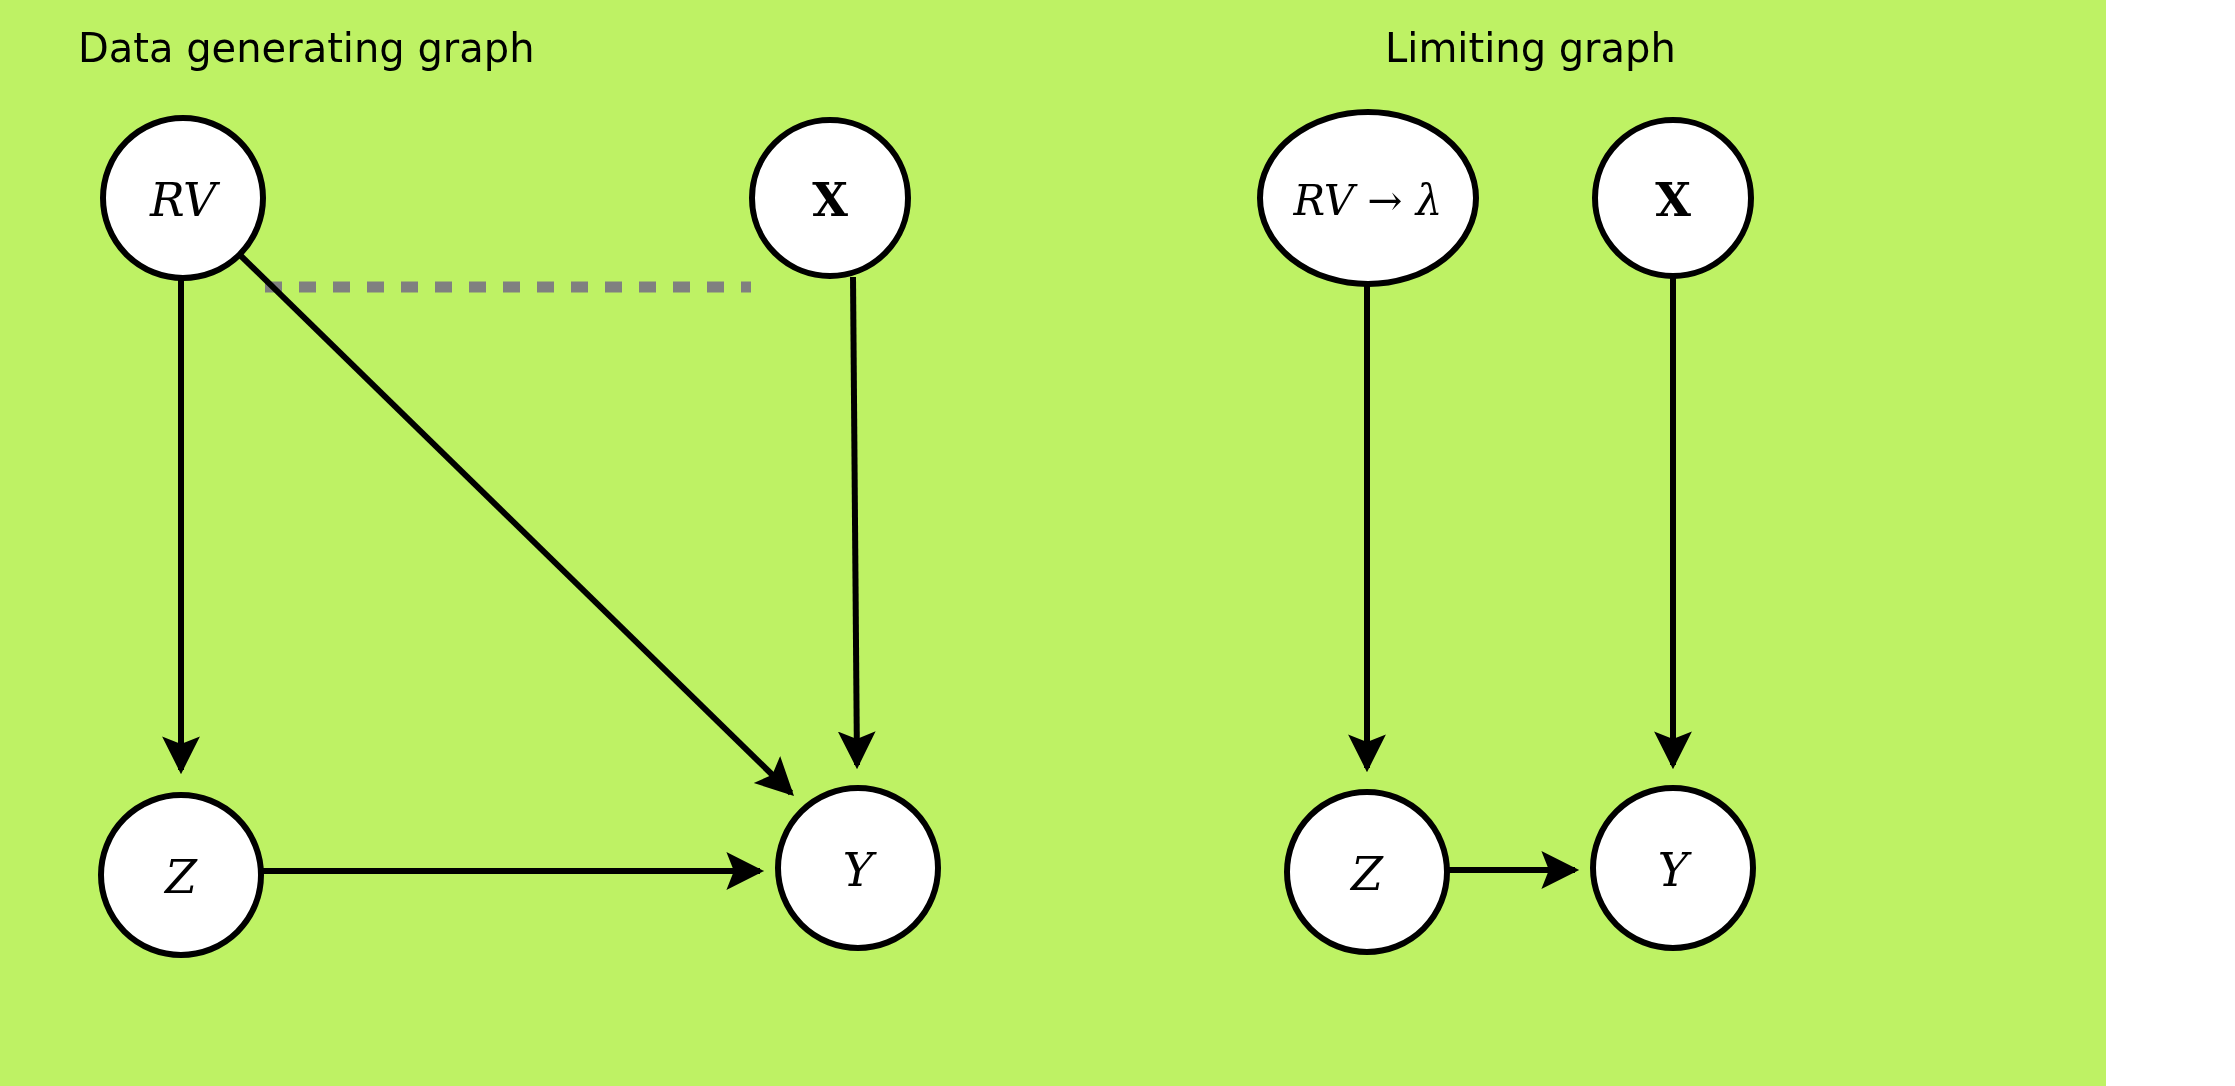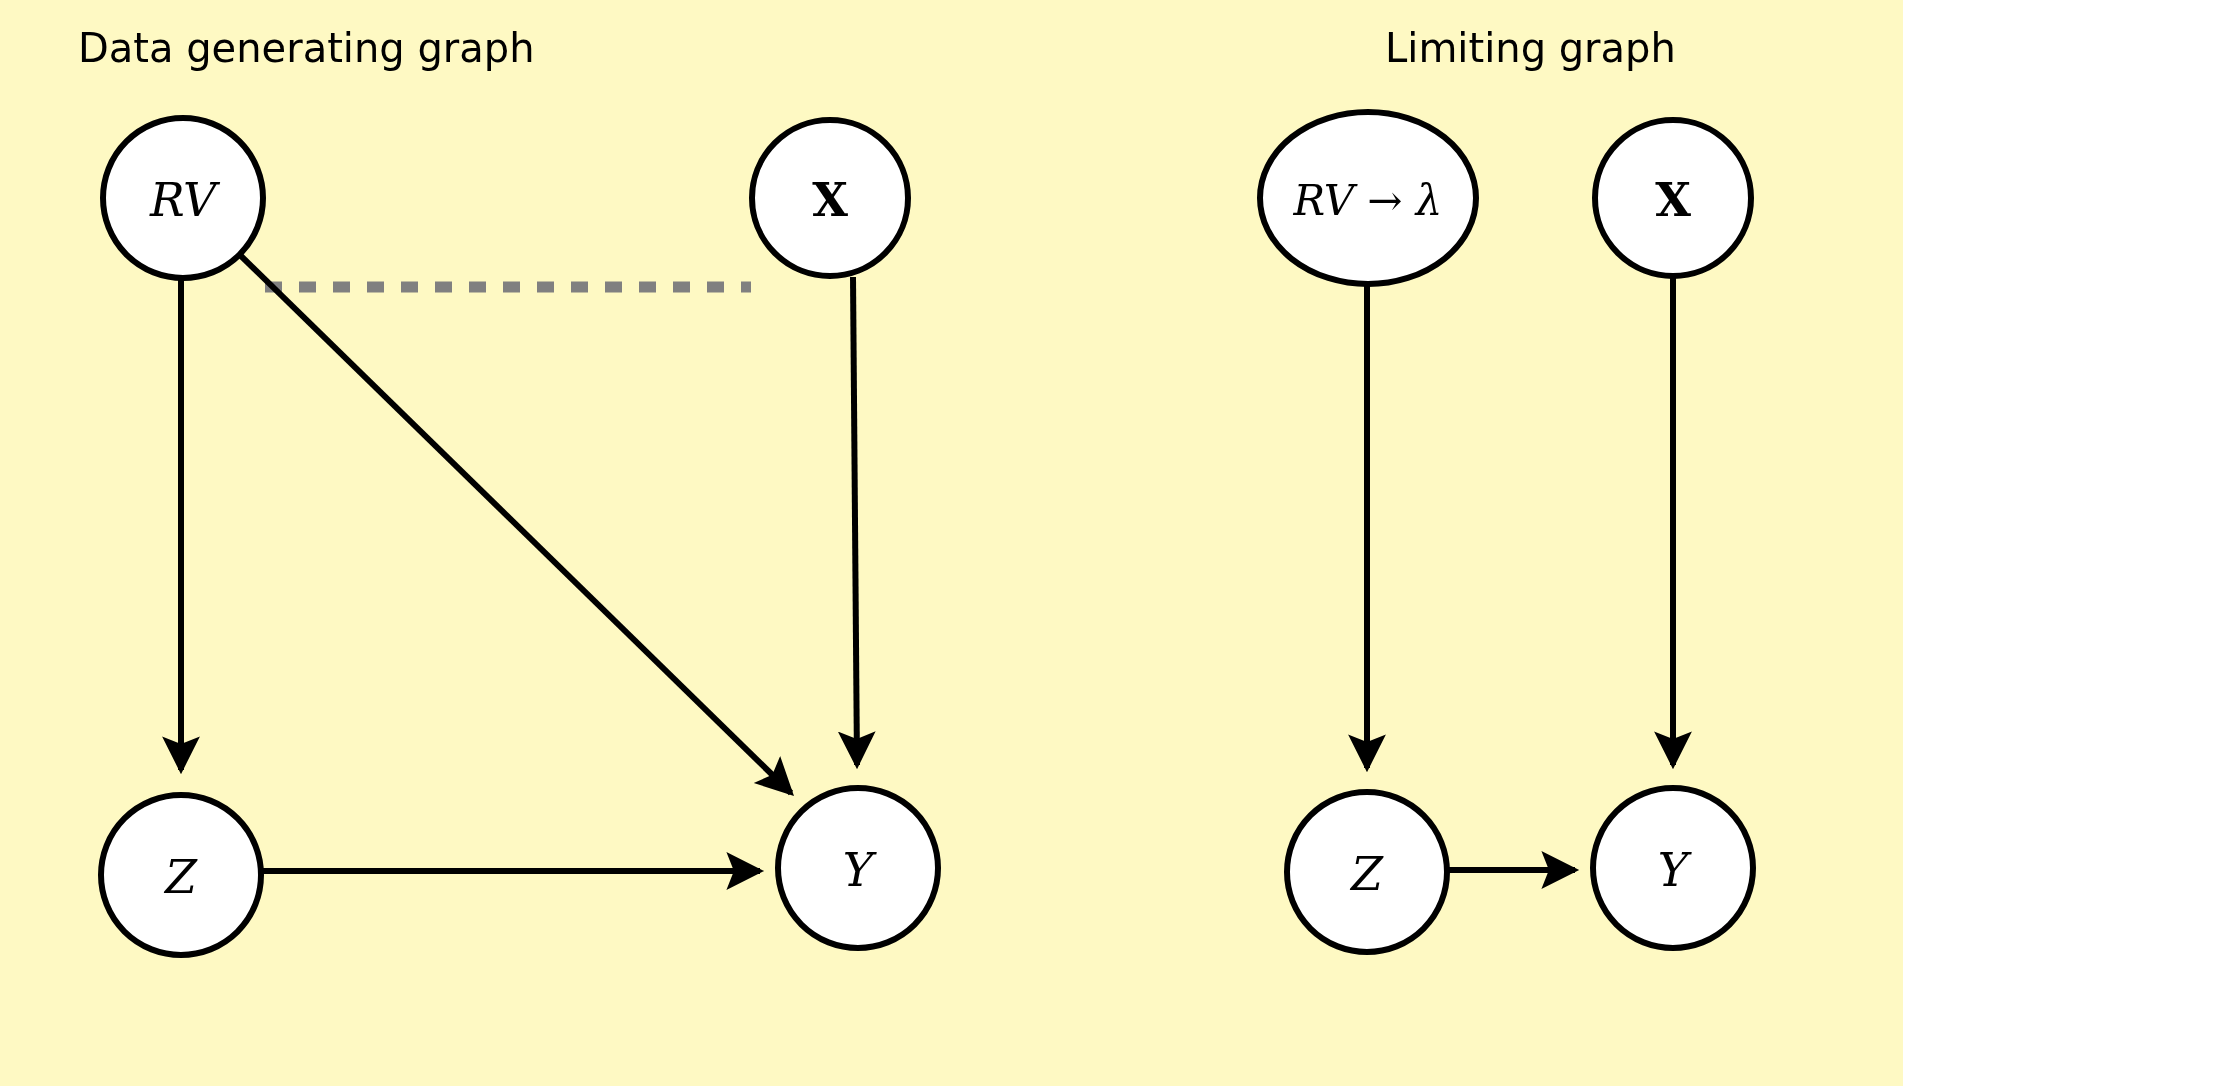--- a/index.html
+++ b/index.html
@@ -8,23 +8,23 @@
     background: #ffffff;
   }
   body {
     width: 2235px;
     height: 1086px;
     overflow: hidden;
     font-family: "DejaVu Sans", sans-serif;
   }
   .canvas {
     position: relative;
-    width: 1903px;
+    width: 2106px;
     height: 1086px;
-    background: #fef9c3;
+    background: #bef264;
   }
   svg.figure {
     position: absolute;
     left: 0;
     top: 0;
     width: 2235px;
     height: 1086px;
     display: block;
   }
   .panel-title {

